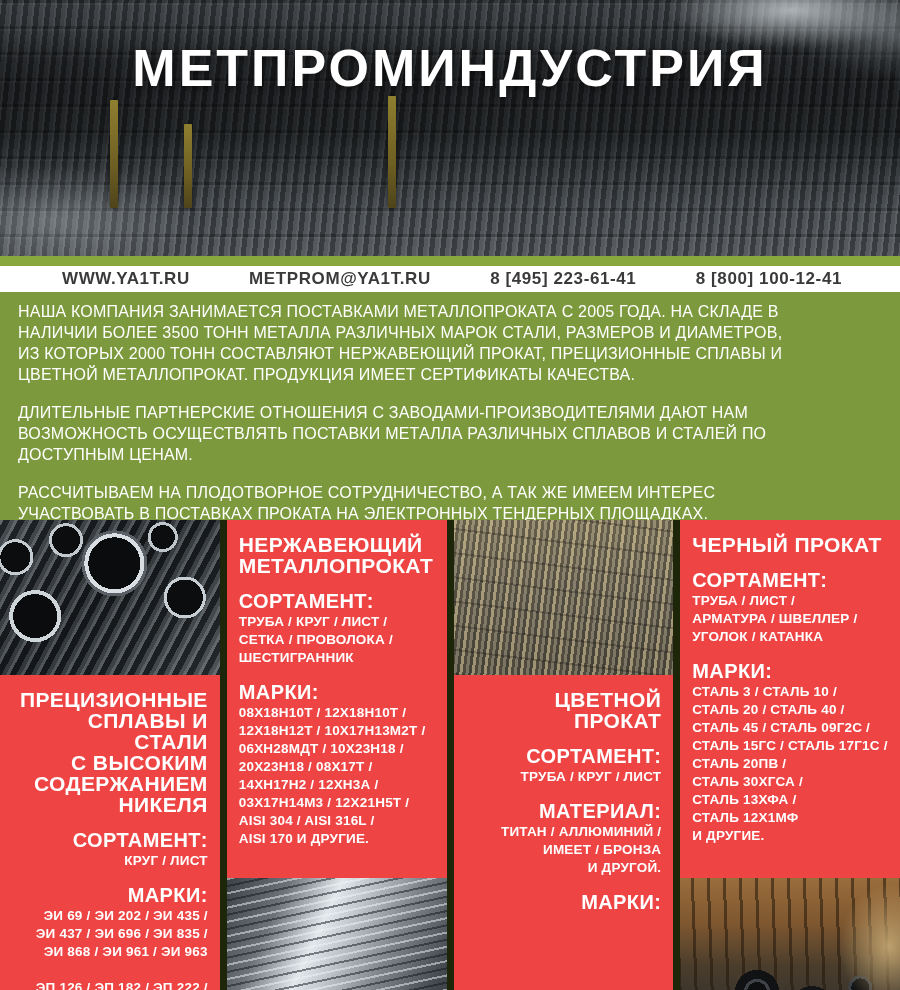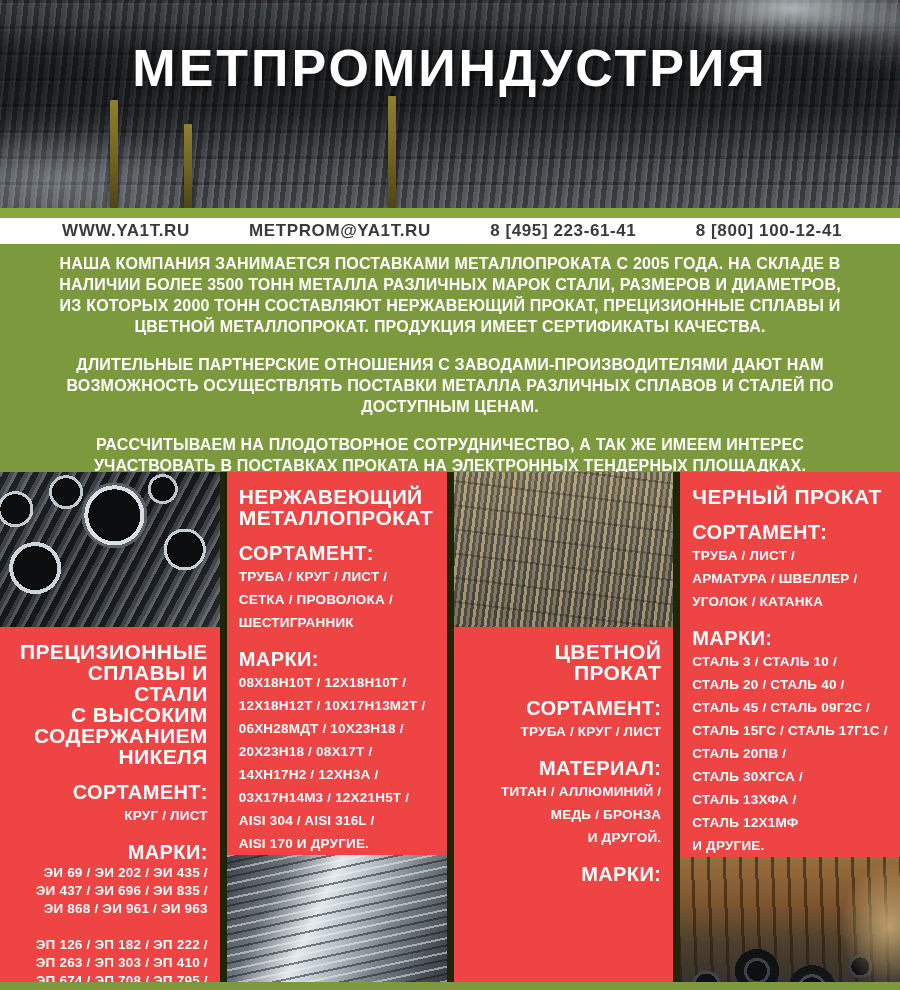--- a/index.html
+++ b/index.html
@@ -2,21 +2,21 @@
 <html><head>
 <meta charset="utf-8">
 <style>
   * { margin:0; padding:0; box-sizing:border-box; }
   html,body { background:#ffffff; }
   body { font-family:"Liberation Sans","DejaVu Sans",sans-serif; }
   .page { position:relative; width:900px; height:990px; overflow:hidden; background:#7c9a3d; }
 
   
   .hero {
-    position:relative; width:900px; height:208px; overflow:hidden;
+    position:relative; width:900px; height:256px; overflow:hidden;
     background-color:#35383b;
     background-image:
       linear-gradient(180deg, rgba(0,0,0,0.18) 10%, rgba(0,0,0,0.42) 24%, rgba(0,0,0,0.42) 52%, rgba(0,0,0,0.15) 68%, rgba(0,0,0,0) 82%),
       radial-gradient(ellipse 180px 55px at 88% 4%, rgba(226,233,237,0.9), rgba(226,233,237,0) 70%),
       radial-gradient(ellipse 150px 60px at 100% 14%, rgba(190,200,205,0.45), rgba(0,0,0,0) 70%),
       radial-gradient(ellipse 200px 80px at 6% 86%, rgba(185,192,198,0.35), rgba(0,0,0,0) 70%),
       repeating-linear-gradient(96deg, rgba(152,160,167,0.22) 0 2px, rgba(14,16,18,0.35) 2px 7px, rgba(104,112,118,0.18) 7px 11px),
       repeating-linear-gradient(180deg, rgba(0,0,0,0.28) 0 3px, rgba(255,255,255,0.05) 3px 5px, rgba(0,0,0,0) 5px 26px),
       linear-gradient(180deg, #4a4e52 0%, #2c2f32 35%, #3a3e41 65%, #54575a 100%);
   }
@@ -37,37 +37,37 @@
   .contact-bar {
     width:900px; height:26px; background:#ffffff;
     display:flex; align-items:center; justify-content:space-between;
     padding:0 58px 0 62px;
     color:#3a3a3a; font-size:17px; font-weight:700; letter-spacing:0.6px; white-space:nowrap;
   }
 
   
   .intro {
     width:900px; height:228px; background:#7c9a3d;
-    padding:9px 18px 0 18px; text-align:center;
-    color:#ffffff; font-weight:700; font-size:16px; line-height:21px; letter-spacing:0.2px;
+    padding:9px 18px 0 18px; text-align:left;
+    color:#ffffff; font-weight:400; font-size:16px; line-height:21px; letter-spacing:0.2px;
   }
   .intro p { white-space:pre-line; margin:0 0 17px 0; }
 
   
   .grid {
     width:900px; height:510px; background:#1d2608;
     display:grid; grid-template-columns:1fr 1fr 1fr 1fr; gap:7px;
   }
   .col { background:#ef4444; overflow:hidden; display:flex; flex-direction:column; color:#ffffff; }
   .txt { padding:0 10px 0 12px; }
   .align-right { text-align:right; padding:0 12px 0 12px; }
   .card-title { font-size:21px; line-height:21px; font-weight:700; letter-spacing:0.4px; white-space:pre-line; margin-top:14px; }
   .col-textfirst .card-title { margin-top:14px; }
   .block-label { font-size:20px; font-weight:700; letter-spacing:0.4px; margin-top:13px; line-height:24px; }
-  .block-list  { font-size:13.5px; font-weight:700; letter-spacing:0.2px; line-height:23px; white-space:pre-line; }
+  .block-list  { font-size:13.5px; font-weight:700; letter-spacing:0.2px; line-height:18px; white-space:pre-line; }
   .block-list.tight { line-height:18px; }
 
   
   .photo { width:100%; height:155px; flex:none; }
   .photo-bottom { height:152px; margin-top:auto; }
 
   .pipes-photo {
     background-color:#17191c;
     background-image:
       radial-gradient(circle at 52% 28%, #0a0c0e 0 26px, #d8dee2 26px 30px, #5a6066 30px 33px, rgba(0,0,0,0) 33px),
@@ -183,21 +183,21 @@
     </div>
 
     <div class="col">
       <div class="photo rods-photo"></div>
       <div class="txt align-right">
         <h2 class="card-title">ЦВЕТНОЙ ПРОКАТ</h2>
         <div class="block-label">СОРТАМЕНТ:</div>
         <div class="block-list">ТРУБА / КРУГ / ЛИСТ</div>
         <div class="block-label">МАТЕРИАЛ:</div>
         <div class="block-list">ТИТАН / АЛЛЮМИНИЙ /
-МЕДЬ / БРОНЗА
+ИМЕЕТ / БРОНЗА
 И ДРУГОЙ.</div>
         <div class="block-label">МАРКИ:</div>
       </div>
     </div>
 
     <div class="col col-textfirst">
       <div class="txt">
         <h2 class="card-title">ЧЕРНЫЙ ПРОКАТ</h2>
         <div class="block-label">СОРТАМЕНТ:</div>
         <div class="block-list">ТРУБА / ЛИСТ /

